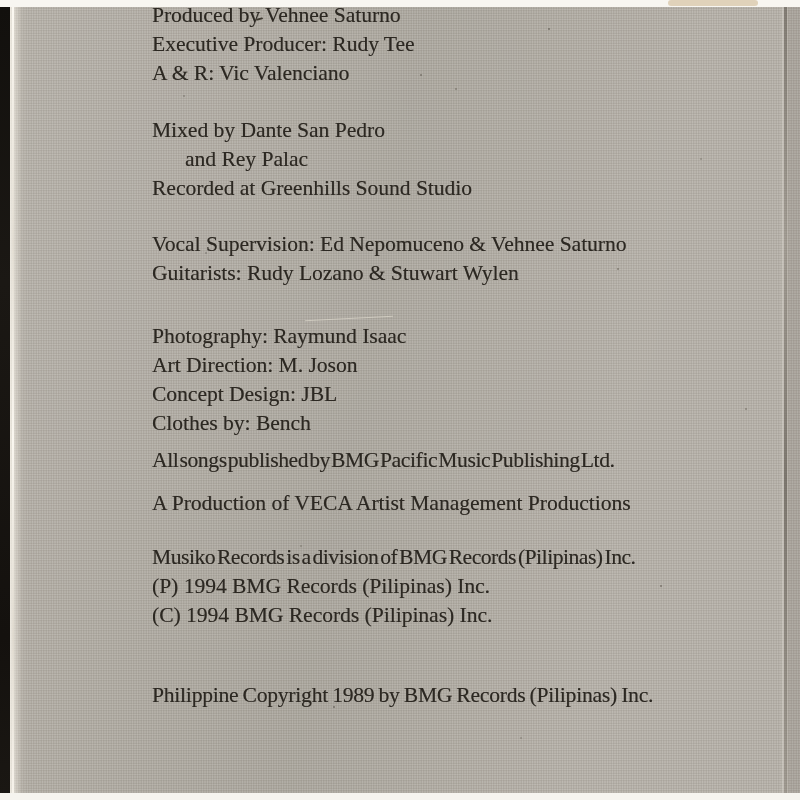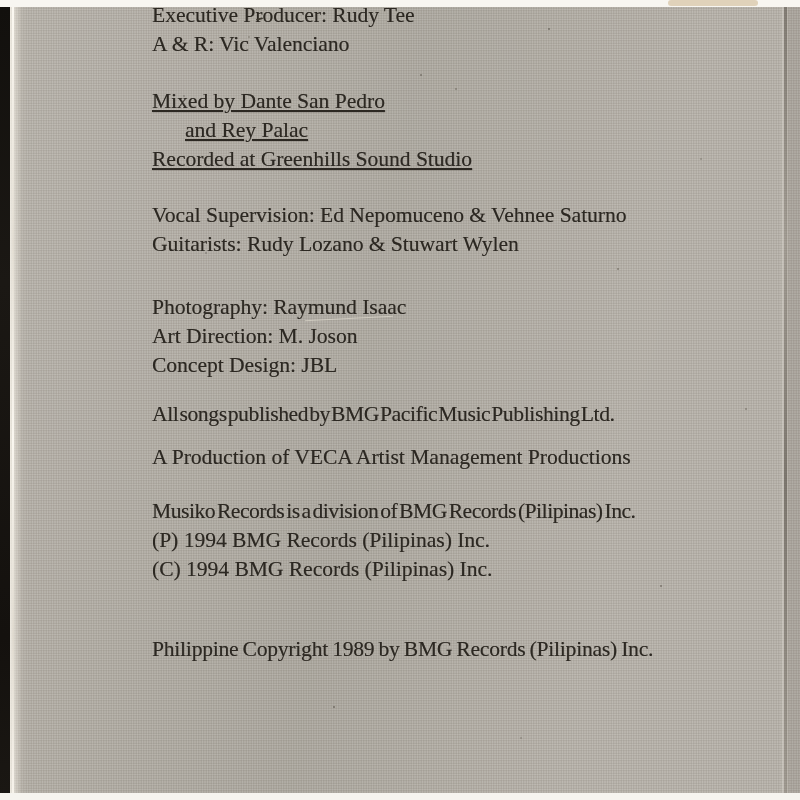--- a/index.html
+++ b/index.html
@@ -52,24 +52,24 @@
   .edge-smudge{position:absolute;left:668px;top:0;width:90px;height:6px;background:rgba(196,166,120,0.45);border-radius:3px;}
 
   
   .content{
     position:absolute;left:152px;top:0;width:620px;padding-top:1px;
     font-size:21.5px;line-height:29px;color:#2c2822;
     text-shadow:0.3px 0.3px 0.6px rgba(44,40,34,0.45);
   }
   .content p{margin:0;white-space:nowrap;}
   .block{margin:0;}
-  .b1{margin-top:28px;text-decoration:underline;}
+  .b1{margin-top:28px;}
   .b2{margin-top:27px;}
   .b3{margin-top:34px;}
-  .b4{margin-top:20px;}
+  .b4{margin-top:8px;}
   .b5{margin-top:14px;}
   .b6{margin-top:25px;}
   .b7{margin-top:51px;}
   .indent{padding-left:33px;}
   .tight-1{letter-spacing:-0.35px;word-spacing:-4px;}
   .tight-2{letter-spacing:-0.45px;word-spacing:-3px;}
   .tight-3{letter-spacing:-0.2px;word-spacing:-1px;}
 
   
   .ink-dash{position:absolute;left:256px;top:18px;width:7px;height:2px;background:#3c382f;transform:rotate(-14deg);border-radius:1px;}
@@ -105,39 +105,41 @@
   <div class="right-panel"></div>
 
   <div class="edge-top">
     <div class="edge-smudge"></div>
   </div>
   <div class="edge-bottom"></div>
 
   <div class="content">
 
     <section class="block b0">
+      <p>Produced by Vehnee Saturno</p>
       <p>Executive Producer: Rudy Tee</p>
       <p>A &amp; R: Vic Valenciano</p>
     </section>
 
     <section class="block b1">
       <p>Mixed by Dante San Pedro</p>
       <p class="indent">and Rey Palac</p>
       <p>Recorded at Greenhills Sound Studio</p>
     </section>
 
     <section class="block b2">
       <p>Vocal Supervision: Ed Nepomuceno &amp; Vehnee Saturno</p>
       <p>Guitarists: Rudy Lozano &amp; Stuwart Wylen</p>
     </section>
 
     <section class="block b3">
       <p>Photography: Raymund Isaac</p>
       <p>Art Direction: M. Joson</p>
       <p>Concept Design: JBL</p>
+      <p>Clothes by: Bench</p>
     </section>
 
     <section class="block b4">
       <p class="tight-1">All songs published by BMG Pacific Music Publishing Ltd.</p>
     </section>
 
     <section class="block b5">
       <p>A Production of VECA Artist Management Productions</p>
     </section>
 

